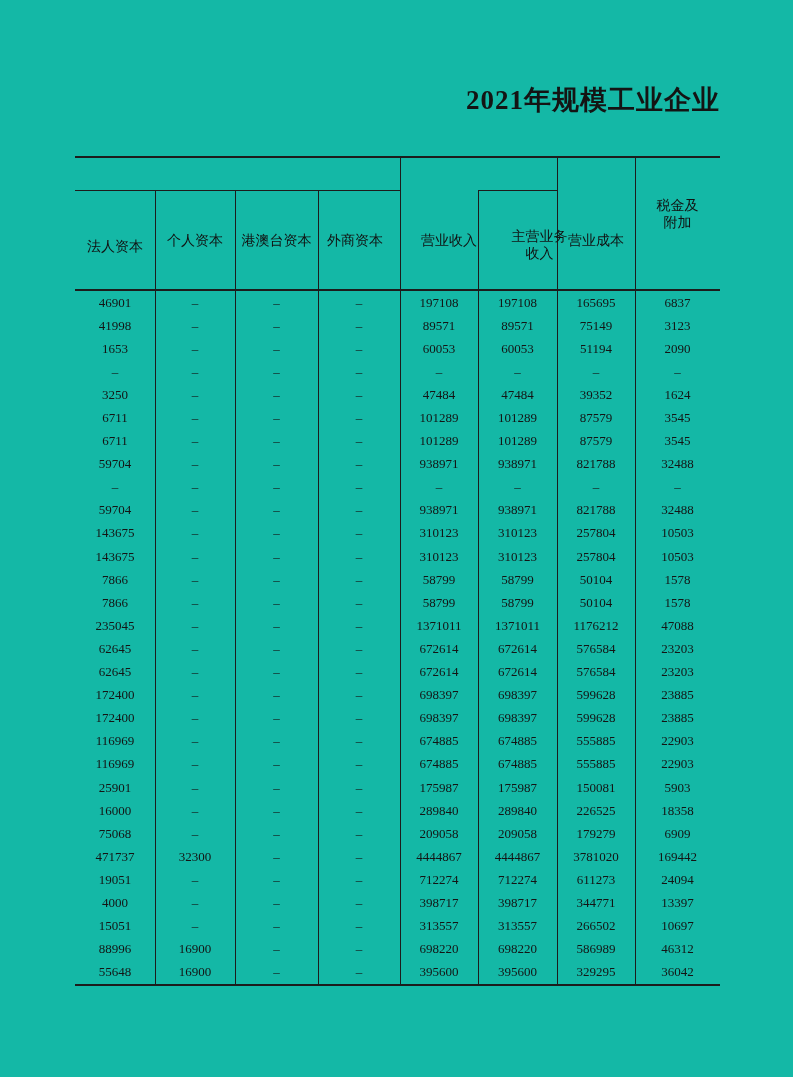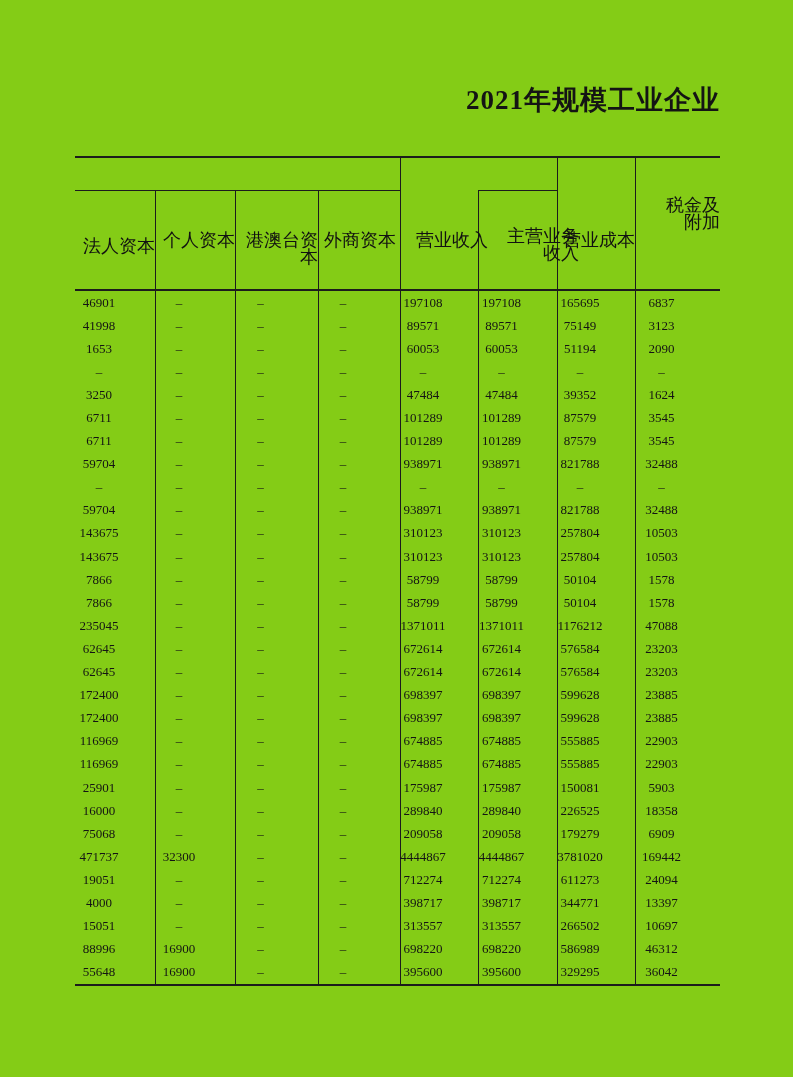--- a/index.html
+++ b/index.html
@@ -1,19 +1,19 @@
 <!DOCTYPE html>
 <html><head>
 <meta charset="utf-8">
 <style>
   html,body { margin:0; padding:0; background:#ffffff; }
   .page {
     position:relative;
     width:793px; height:1077px;
-    background:#84cc16;
+    background:#14b8a6;
     color:#141414;
     font-family:"Liberation Serif","DejaVu Serif",serif;
     overflow:hidden;
   }
   .title {
     position:absolute;
     top:86px; right:73px;
     font-size:27px;
     line-height:28px;
     font-weight:700;
@@ -31,38 +31,38 @@
   .v-155 { left:155px; top:190px; width:1px; height:794px; }
   .v-235 { left:235px; top:190px; width:1px; height:794px; }
   .v-318 { left:318px; top:190px; width:1px; height:794px; }
   .v-400 { left:400px; top:156px; width:1px; height:828px; }
   .v-478 { left:478px; top:190px; width:1px; height:794px; }
   .v-557 { left:557px; top:156px; width:1px; height:828px; }
   .v-635 { left:635px; top:156px; width:1px; height:828px; }
   
   .th {
     position:absolute;
-    font-size:18px;
+    font-size:14px;
     line-height:17px;
-    text-align:right;
+    text-align:center;
     white-space:pre-line;
     color:#111;
   }
   .th1 { left:75px;  top:238px; width:80px; }
   .th2 { left:155px; top:232px; width:80px; }
   .th3 { left:235px; top:232px; width:83px; }
   .th4 { left:314px; top:232px; width:82px; }
   .th5 { left:400px; top:232px; width:78px;margin-left:10px; }
   .th6 { left:488px; top:228px; width:79px;margin-left:12px; }
   .th7 { left:557px; top:232px; width:78px; }
   .th8 { left:635px; top:197px; width:85px; }
   
   .tbody {
     position:absolute;
-    left:59px; top:291px;
+    left:75px; top:291px;
     width:645px; height:693px;
     display:flex;
     flex-direction:column;
   }
   .trow {
     flex:1;
     display:grid;
     grid-template-columns:80px 80px 83px 82px 78px 79px 78px 85px;
   }
   .tcell {

